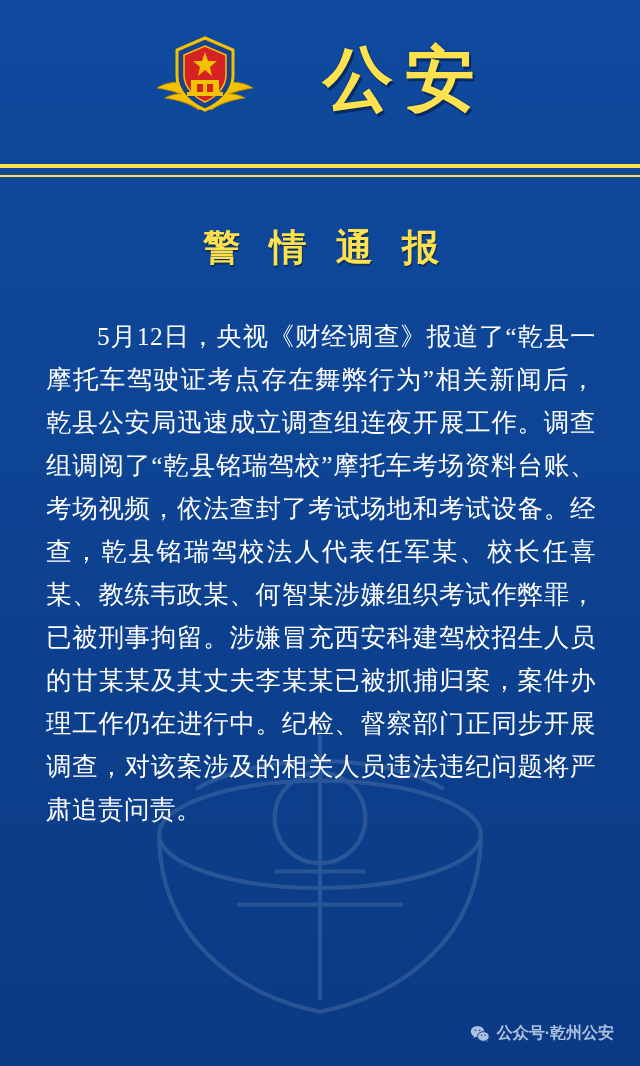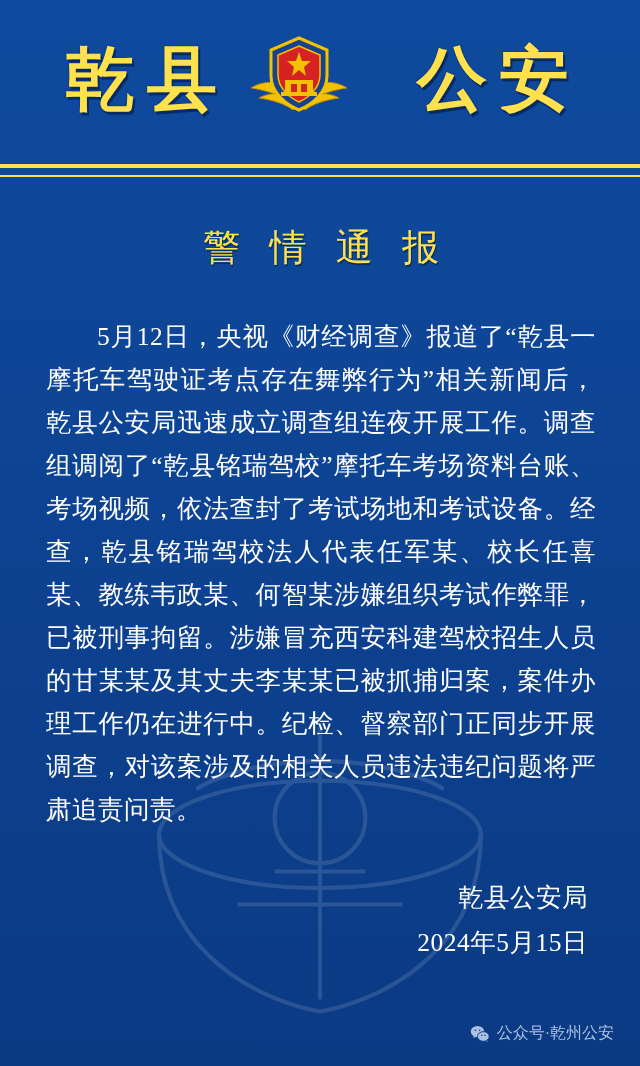--- a/index.html
+++ b/index.html
@@ -80,21 +80,21 @@
     background: #ffe14d;
     width: 100%;
     margin-top: 7px;
   }
 
   
   .title {
     text-align: center;
     color: #ffe14d;
     font-size: 37px;
-    font-weight: normal;
+    font-weight: bold;
     letter-spacing: 10px;
     margin-top: 46px;
     text-shadow: 1px 2px 0 #083062;
     padding-left: 12px;
   }
 
   
   .content {
     position: relative;
     margin: 42px 44px 0 46px;
@@ -124,20 +124,21 @@
     position: absolute;
     right: 26px;
     bottom: 22px;
     display: flex;
     align-items: center;
     gap: 7px;
     color: #c9d9f2;
     font-size: 16px;
     opacity: 0.85;
     font-family: "Liberation Sans", sans-serif;
+    font-weight: bold;
   }
   .wechat-icon {
     width: 20px;
     height: 20px;
     flex: 0 0 auto;
   }
   .wechat-icon svg { display:block; width:20px; height:20px; }
 </style>
 </head>
 <body>
@@ -152,21 +153,20 @@
         <path d="M100 18 L100 150"></path>
         <path d="M40 48 C70 30, 130 30, 160 48"></path>
         <circle cx="100" cy="62" r="22"></circle>
         <path d="M78 88 L122 88"></path>
         <path d="M60 104 L140 104"></path>
       </g>
     </svg>
   </div>
 
   <div class="header">
-    <div class="header-text left">乾县</div>
 
     <div class="emblem">
       <svg viewBox="0 0 104 104" xmlns="http://www.w3.org/2000/svg">
 
         <g fill="#f2c200" stroke="#b88a00" stroke-width="1">
           <path d="M52 62 C36 52, 16 52, 4 60 C18 62, 30 66, 40 72 Z"></path>
           <path d="M52 62 C68 52, 88 52, 100 60 C86 62, 74 66, 64 72 Z"></path>
           <path d="M52 70 C38 64, 22 64, 12 70 C26 72, 38 76, 46 82 Z"></path>
           <path d="M52 70 C66 64, 82 64, 92 70 C78 72, 66 76, 58 82 Z"></path>
         </g>
@@ -190,24 +190,20 @@
 
   <div class="rules">
     <div class="rule-thick"></div>
     <div class="rule-thin"></div>
   </div>
 
   <div class="title">警 情 通 报</div>
 
   <div class="content">5月12日，央视《财经调查》报道了“乾县一摩托车驾驶证考点存在舞弊行为”相关新闻后，乾县公安局迅速成立调查组连夜开展工作。调查组调阅了“乾县铭瑞驾校”摩托车考场资料台账、考场视频，依法查封了考试场地和考试设备。经查，乾县铭瑞驾校法人代表任军某、校长任喜某、教练韦政某、何智某涉嫌组织考试作弊罪，已被刑事拘留。涉嫌冒充西安科建驾校招生人员的甘某某及其丈夫李某某已被抓捕归案，案件办理工作仍在进行中。纪检、督察部门正同步开展调查，对该案涉及的相关人员违法违纪问题将严肃追责问责。</div>
 
-  <div class="signature">
-    <div>乾县公安局</div>
-    <div>2024年5月15日</div>
-  </div>
 
   <div class="footer">
     <span class="wechat-icon">
       <svg viewBox="0 0 24 24" xmlns="http://www.w3.org/2000/svg">
         <ellipse cx="9" cy="9" rx="8" ry="6.6" fill="#c9d9f2"></ellipse>
         <polygon points="5,13.5 4,17 7.5,15" fill="#c9d9f2"></polygon>
         <ellipse cx="16" cy="15" rx="7" ry="5.8" fill="#c9d9f2" stroke="#0d3f8f" stroke-width="1.2"></ellipse>
         <polygon points="20.5,19 21.5,22 18.5,20.5" fill="#c9d9f2" stroke="#0d3f8f" stroke-width="0.8"></polygon>
         <circle cx="6.5" cy="7.5" r="1" fill="#0d3f8f"></circle>
         <circle cx="11.5" cy="7.5" r="1" fill="#0d3f8f"></circle>

